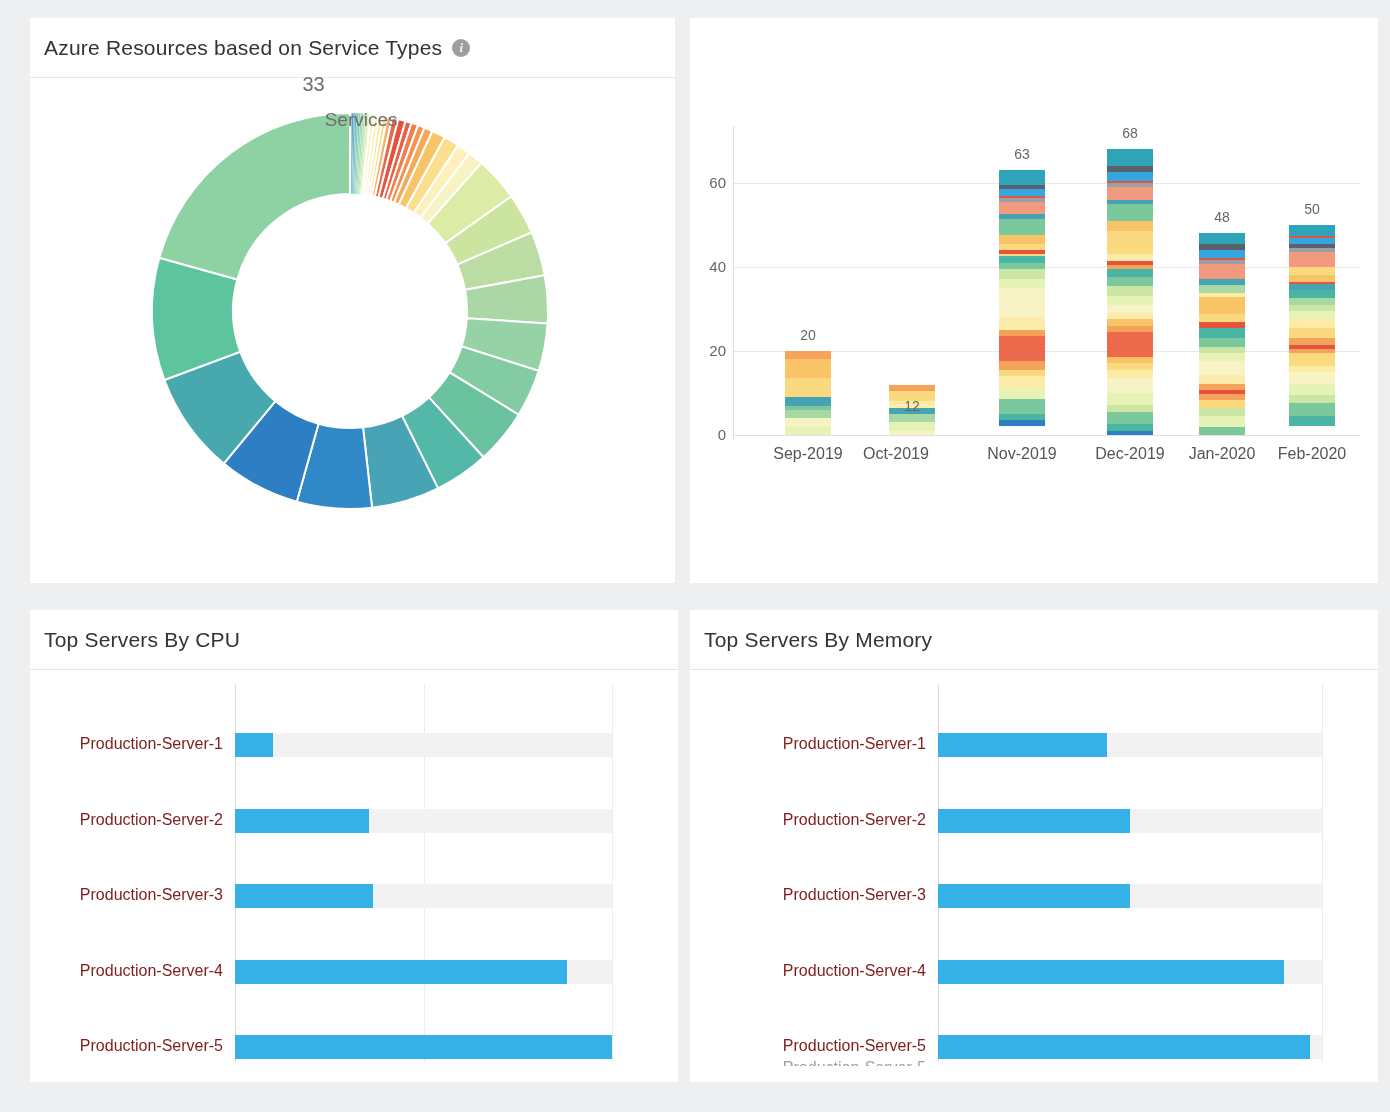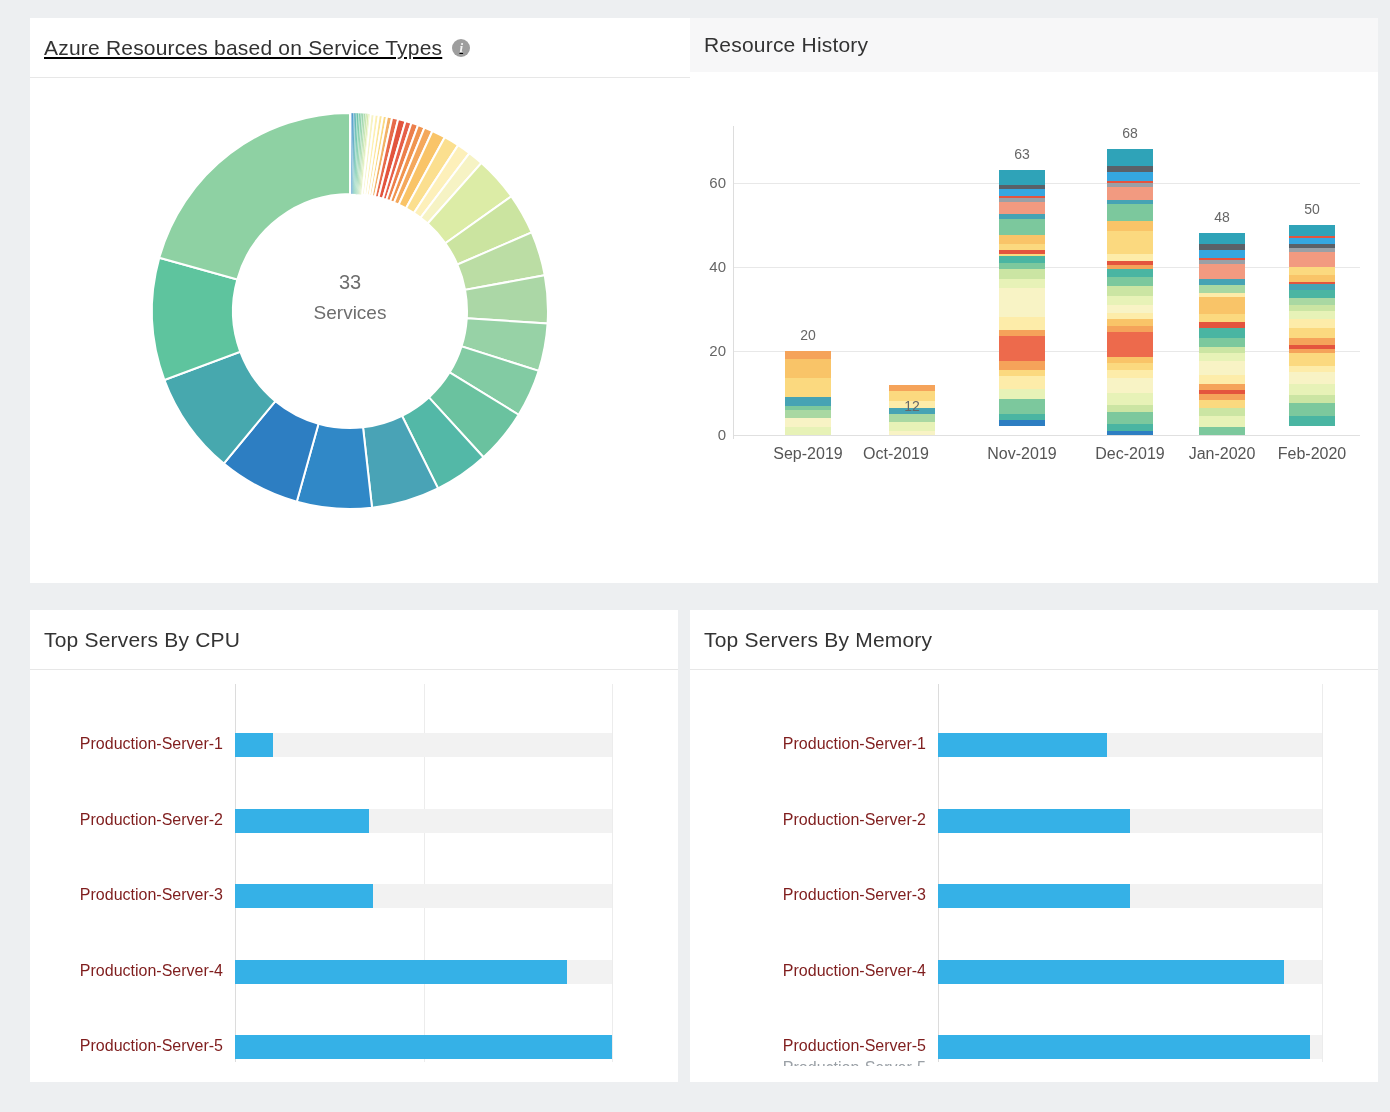--- a/index.html
+++ b/index.html
@@ -1,36 +1,36 @@
 <!DOCTYPE html>
 <html><head>
 <meta charset="utf-8">
 <style>
   * { margin:0; padding:0; box-sizing:border-box; }
   html,body { width:1390px; height:1112px; }
   body { background:#edeff1; font-family:"Liberation Sans", sans-serif; position:relative; }
   .card { position:absolute; background:#fff; }
-  #card-donut  { left:30px;  top:18px;  width:704px; height:565px;text-decoration:underline; }
+  #card-donut  { left:30px;  top:18px;  width:645px; height:565px; }
   #card-hist   { left:690px; top:18px;  width:688px; height:565px; }
   #card-cpu    { left:30px;  top:610px; width:648px; height:472px; }
   #card-mem    { left:690px; top:610px; width:688px; height:472px; overflow:hidden; }
 
   .title-row { height:60px; display:flex; align-items:center; padding:0 14px 0 14px;
                border-bottom:1px solid #e7e7e7; }
   .band { background:#f7f7f8; height:54px; display:flex; align-items:center; padding-left:14px; }
   .panel-title { font-size:21px; color:#333; letter-spacing:.2px; }
   .info-icon { display:inline-block; width:18px; height:18px; border-radius:50%;
                background:#9e9e9e; color:#f5f5f5; font-family:"Liberation Serif", serif;
                font-size:13px; font-weight:bold; font-style:italic; text-align:center;
                line-height:18px; margin-left:10px; }
 
   
   .donut-wrap { position:absolute; left:110px; top:83px; width:420px; height:420px; }
   .donut-center { position:absolute; left:110px; top:83px; width:420px; height:420px;
-                  display:flex; flex-direction:column; align-items:center; justify-content:center;
+                  display:flex; flex-direction:row; justify-content:center;
                   pointer-events:none; color:#6e6e6e; }
   .donut-center .val { font-size:20px; margin-top:-28px; }
   .donut-center .lbl { font-size:19px; margin-top:8px; }
 
   
   .rh-plot { position:absolute; left:0; top:54px; right:0; bottom:0; }
   .rh-grid { position:absolute; left:43px; right:18px; height:1px; background:#e8e8e8; }
   .rh-axis { position:absolute; left:43px; top:108px; width:1px; height:315px; background:#ddd; }
   .rh-ytick { position:absolute; width:34px; text-align:right; font-size:15px; color:#666; }
   .rh-bar { position:absolute; width:46px; display:flex; flex-direction:column; }
@@ -102,23 +102,20 @@
         <path d="M 19.293811774063727 156.75387551817727 A 198 198 0 0 1 209.99999999999994 12 L 209.99999999999997 93 A 117 117 0 0 0 97.30997968467402 178.53638098801383 Z" fill="#8ed1a3" stroke="#ffffff" stroke-width="2"></path>
       </svg>
   </div>
   <div class="donut-center">
     <div class="val">33</div>
     <div class="lbl">Services</div>
   </div>
 </div>
 
 <div class="card" id="card-hist">
-  <div class="band">
-    <span class="panel-title">Resource History</span>
-  </div>
   <div class="rh-plot" id="rh-plot">
       <div class="rh-grid" style="top: 363px; background: rgb(224, 224, 224);"></div>
       <div class="rh-ytick" style="left: 2px; top: 354px;">0</div>
       <div class="rh-grid" style="top: 279px;"></div>
       <div class="rh-ytick" style="left: 2px; top: 270px;">20</div>
       <div class="rh-grid" style="top: 195px;"></div>
       <div class="rh-ytick" style="left: 2px; top: 186px;">40</div>
       <div class="rh-grid" style="top: 111px;"></div>
       <div class="rh-ytick" style="left: 2px; top: 102px;">60</div>
       <div class="rh-axis" style="top: 54px; height: 313px;"></div>

